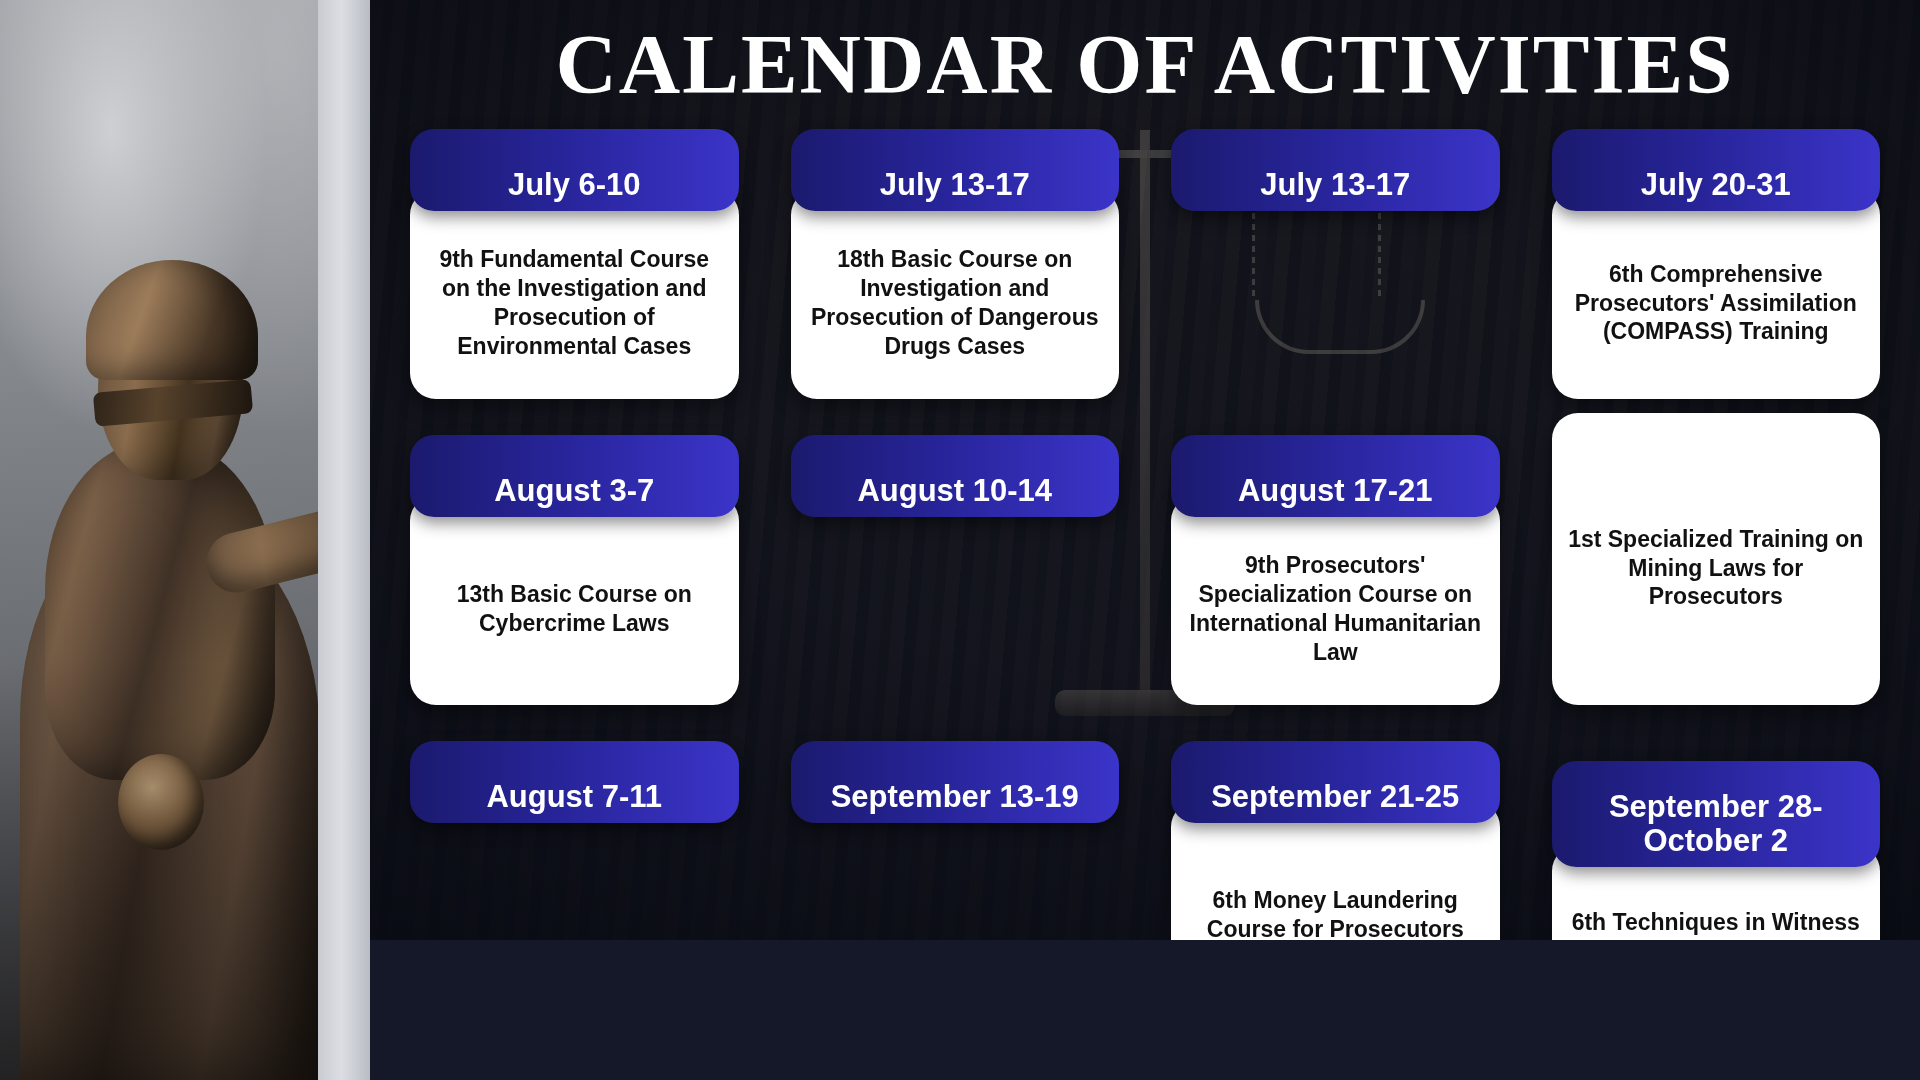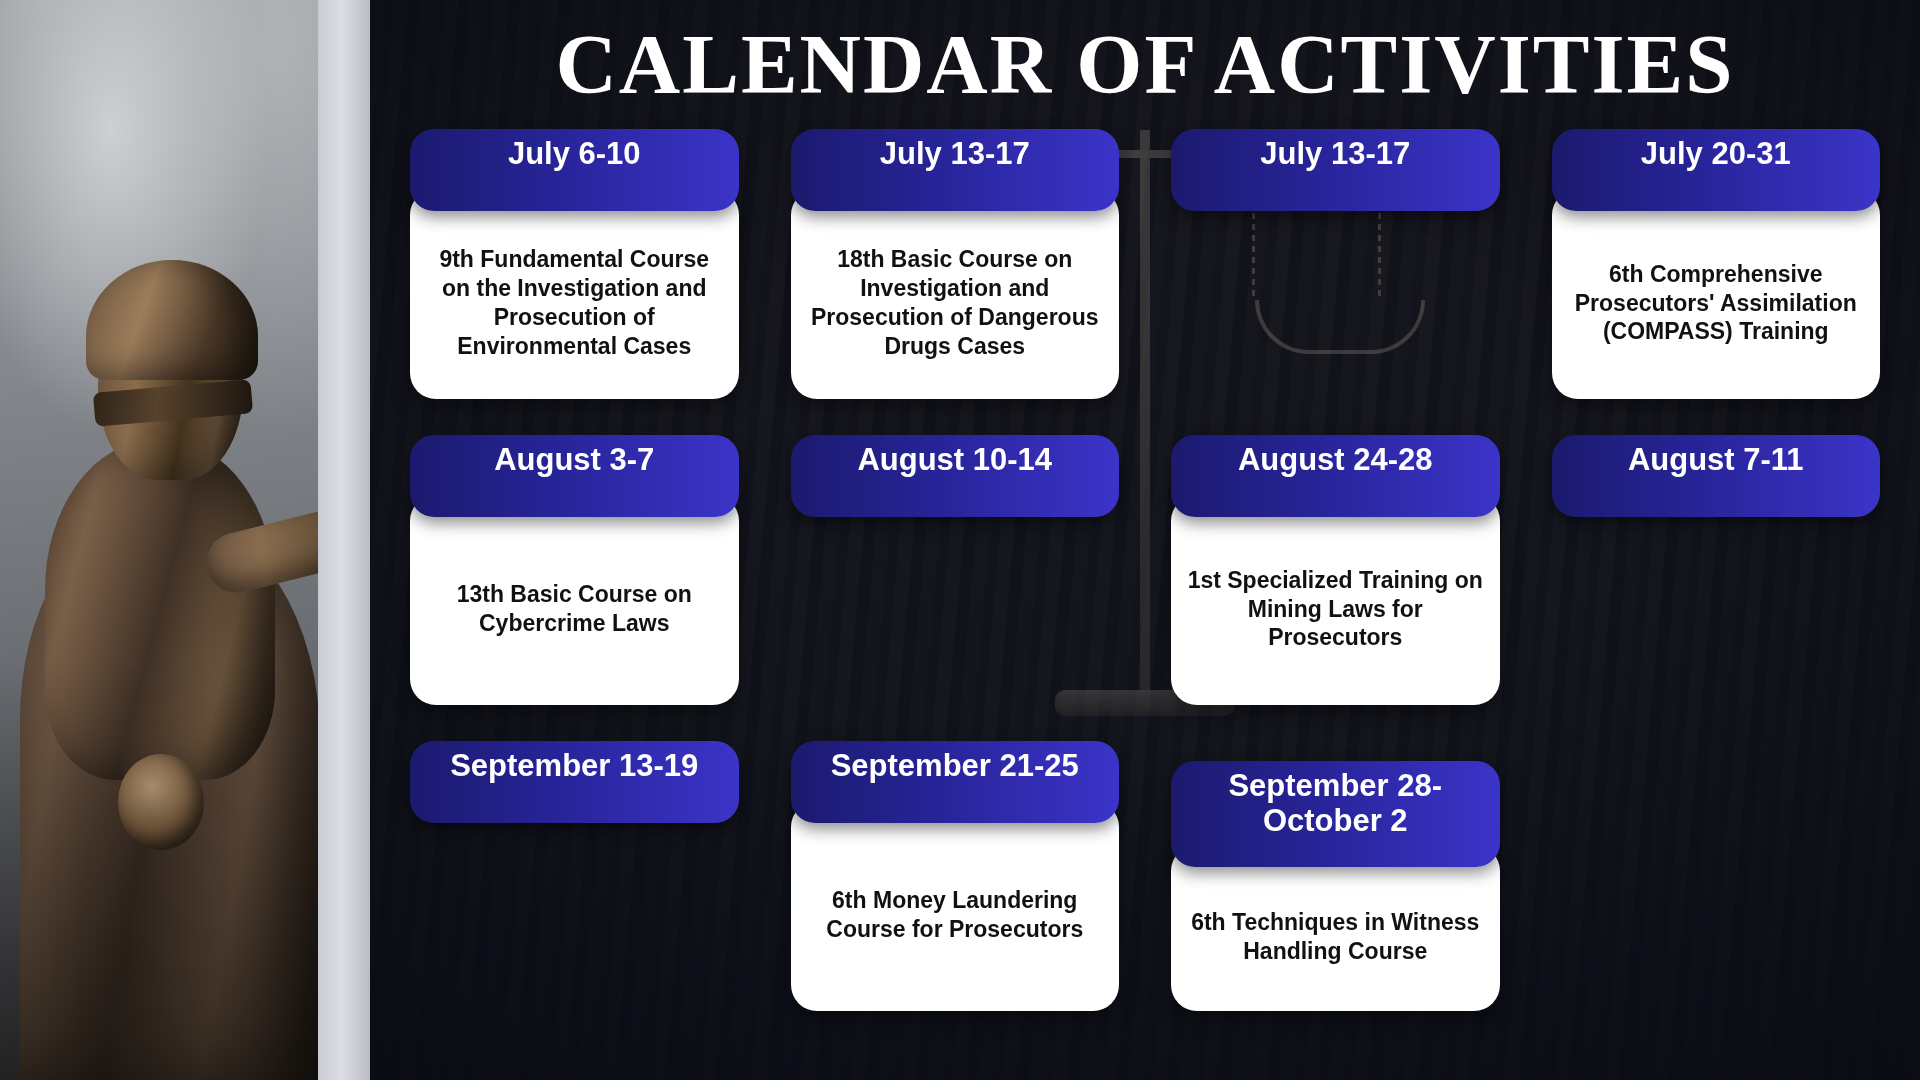--- a/index.html
+++ b/index.html
@@ -105,21 +105,21 @@
     position: absolute;
     right: 0; top: 0;
     width: 52px; height: 1080px;
     background: linear-gradient(to right, #c9cbd2 0%, #dcdee3 45%, #b9bcc4 100%);
   }
 
   
   .right-panel {
     position: relative;
     flex: 1 1 auto;
-    height: 1080px;
+    height: 940px;
     overflow: hidden;
     background: #1d4ed8;
   }
   .bg-library {
     position: absolute; inset: 0;
     background:
       linear-gradient(to bottom, rgba(14,17,28,0.82), rgba(14,17,28,0.90)),
       repeating-linear-gradient(95deg,
         #3b3026 0px, #3b3026 14px,
         #2a2119 14px, #2a2119 24px,
@@ -203,21 +203,21 @@
     flex-direction: column;
     align-items: stretch;
   }
   .card-header {
     position: relative;
     z-index: 2;
     background: linear-gradient(90deg, #1b1a6e 0%, #272499 45%, #3b34c9 100%);
     border-radius: 24px;
     min-height: 82px;
     display: flex;
-    align-items: flex-start;
+    align-items: flex-end;
     justify-content: center;
     padding: 8px 14px;
     box-shadow: 0 6px 16px rgba(0,0,0,0.45);
   }
   .card-header-text {
     color: #ffffff;
     font-size: 31px;
     font-weight: bold;
     text-align: center;
     line-height: 1.12;
@@ -326,25 +326,30 @@
             <div class="card-body-text">13th Basic Course on Cybercrime Laws</div>
           </div>
         </div>
 
         <div class="card">
           <div class="card-header">
             <div class="card-header-text">August 10-14</div>
           </div>
         </div>
 
-
-        <div class="card">
-          <div class="card-header">
-            <div class="card-header-text">August 24-28</div>
-          </div>
+        <div class="card">
+          <div class="card-header">
+            <div class="card-header-text">August 17-21</div>
+          </div>
+          <div class="card-body">
+            <div class="card-body-text">9th Prosecutors' Specialization Course on International Humanitarian Law</div>
+          </div>
+        </div>
+
+        <div class="card">
           <div class="card-body">
             <div class="card-body-text">1st Specialized Training on Mining Laws for Prosecutors</div>
           </div>
         </div>
 
         <div class="card">
           <div class="card-header">
             <div class="card-header-text">August 7-11</div>
           </div>
         </div>

